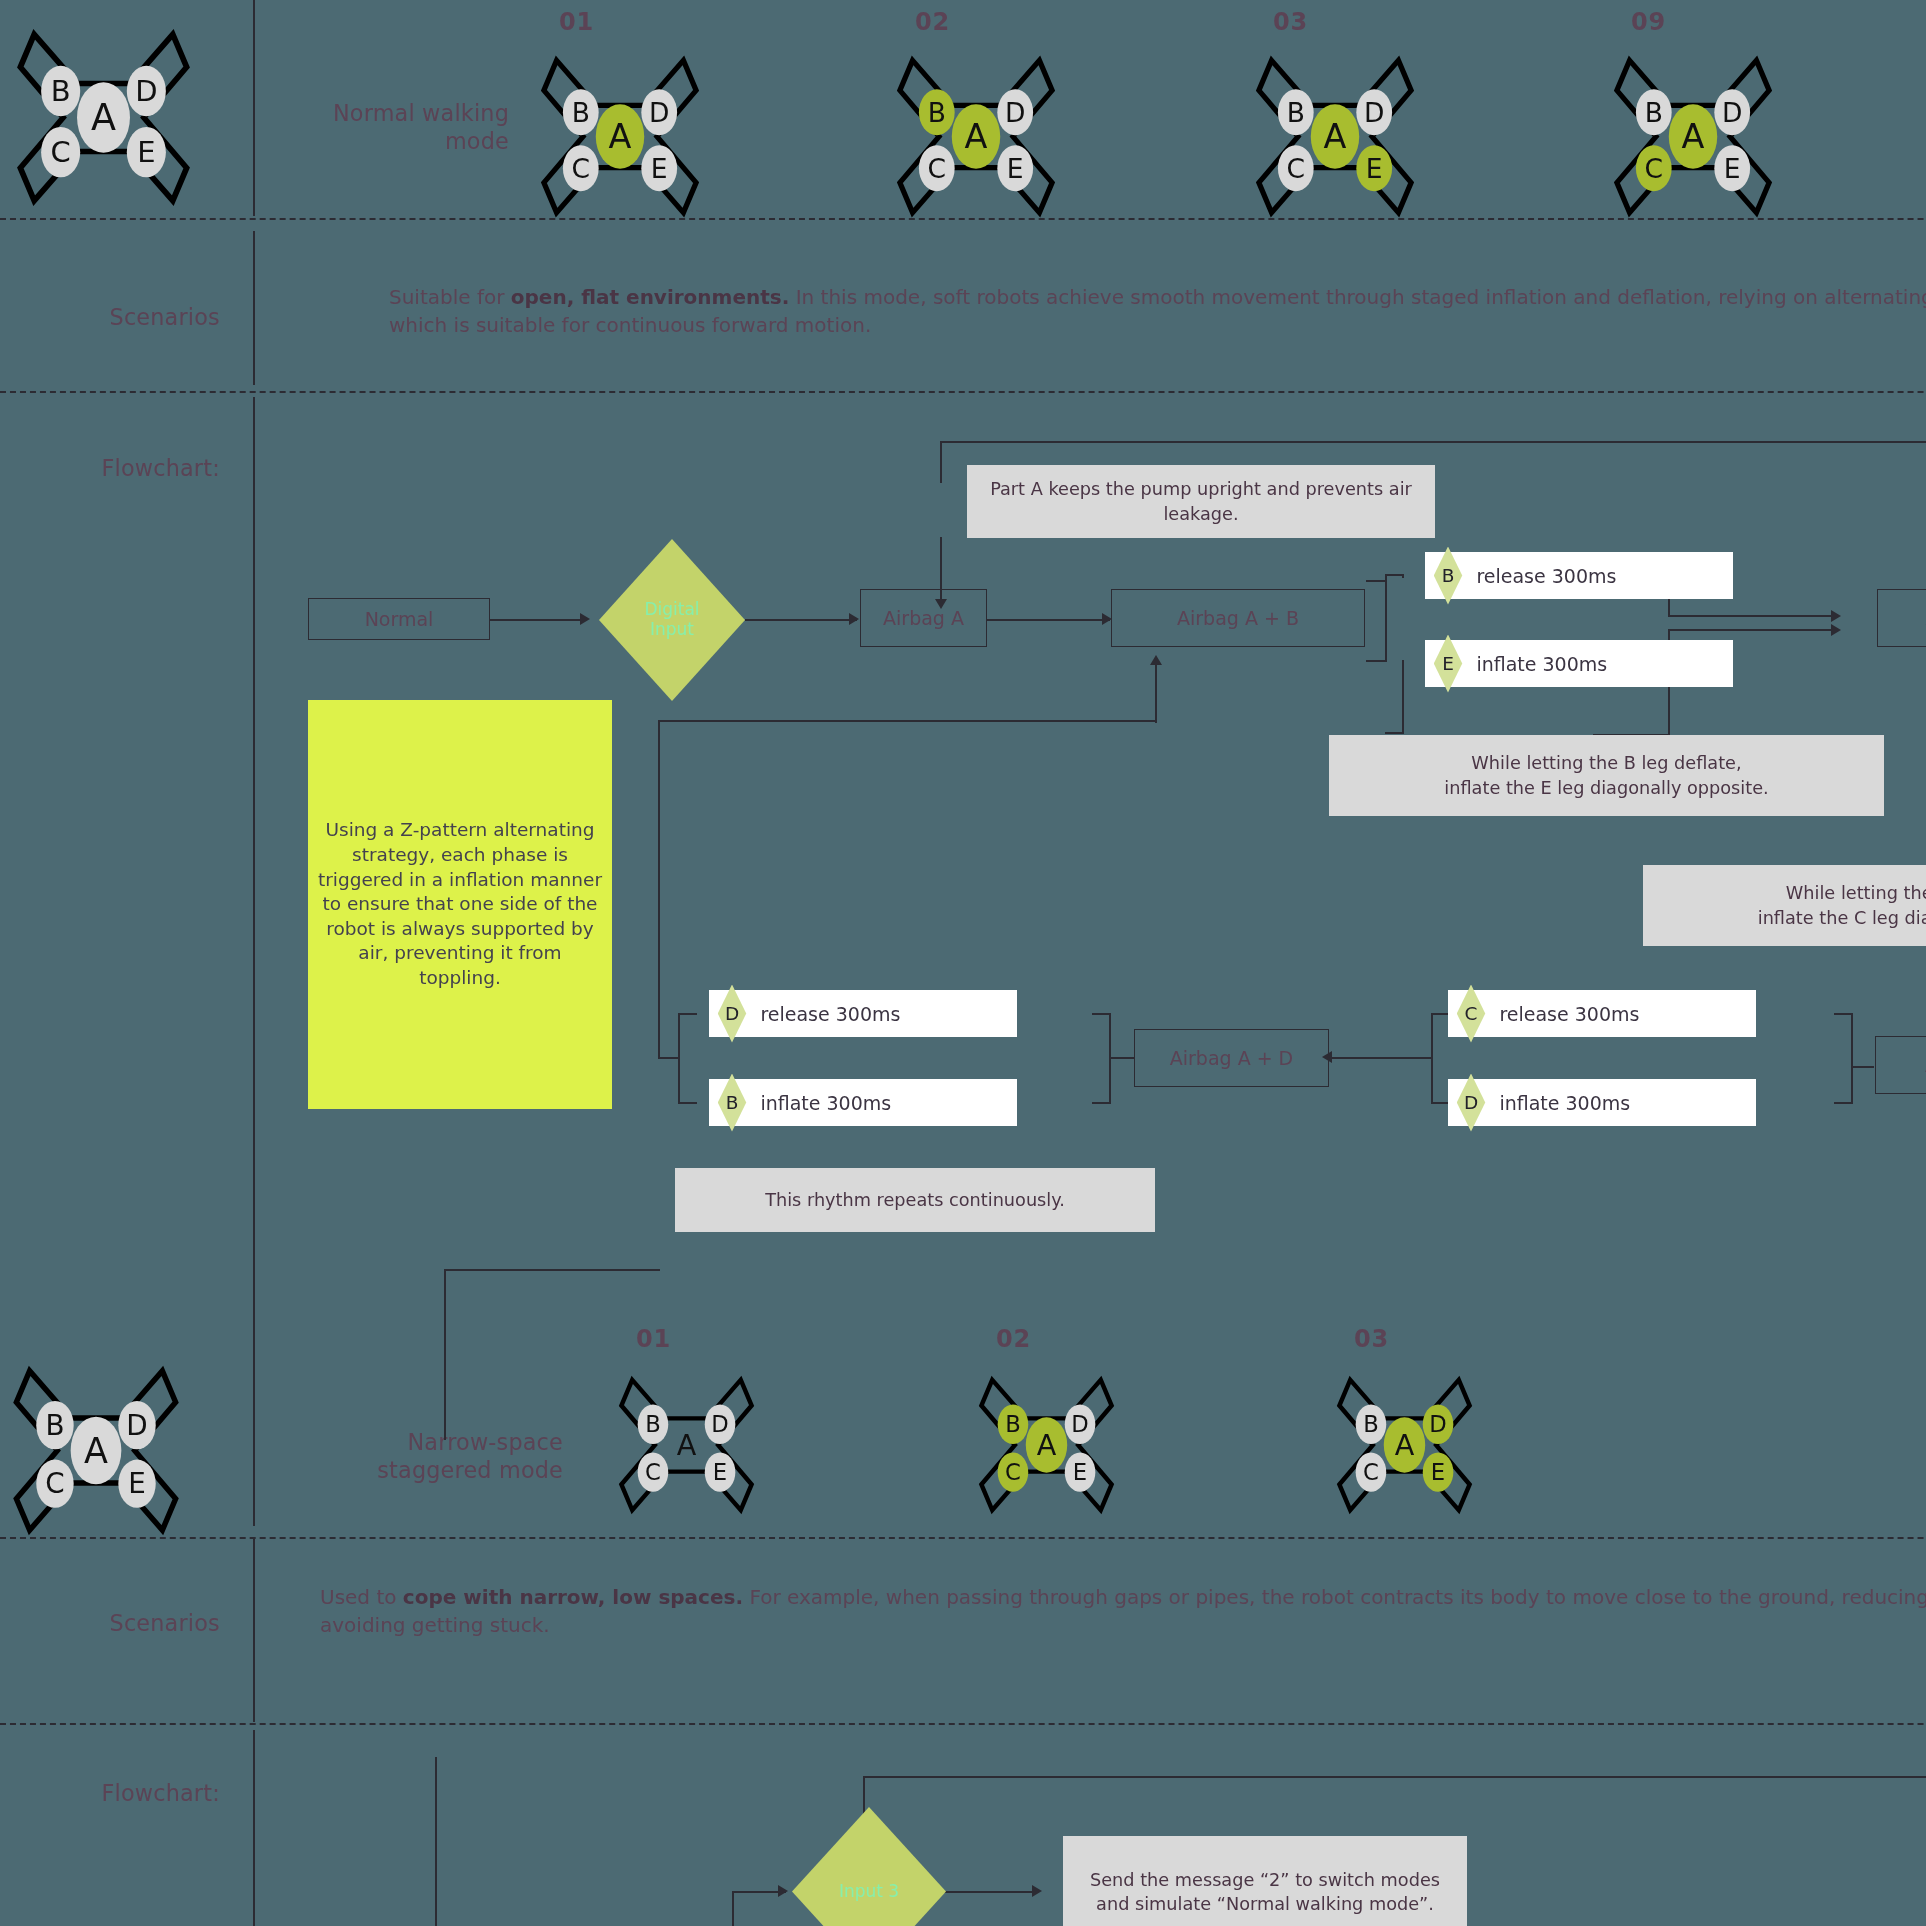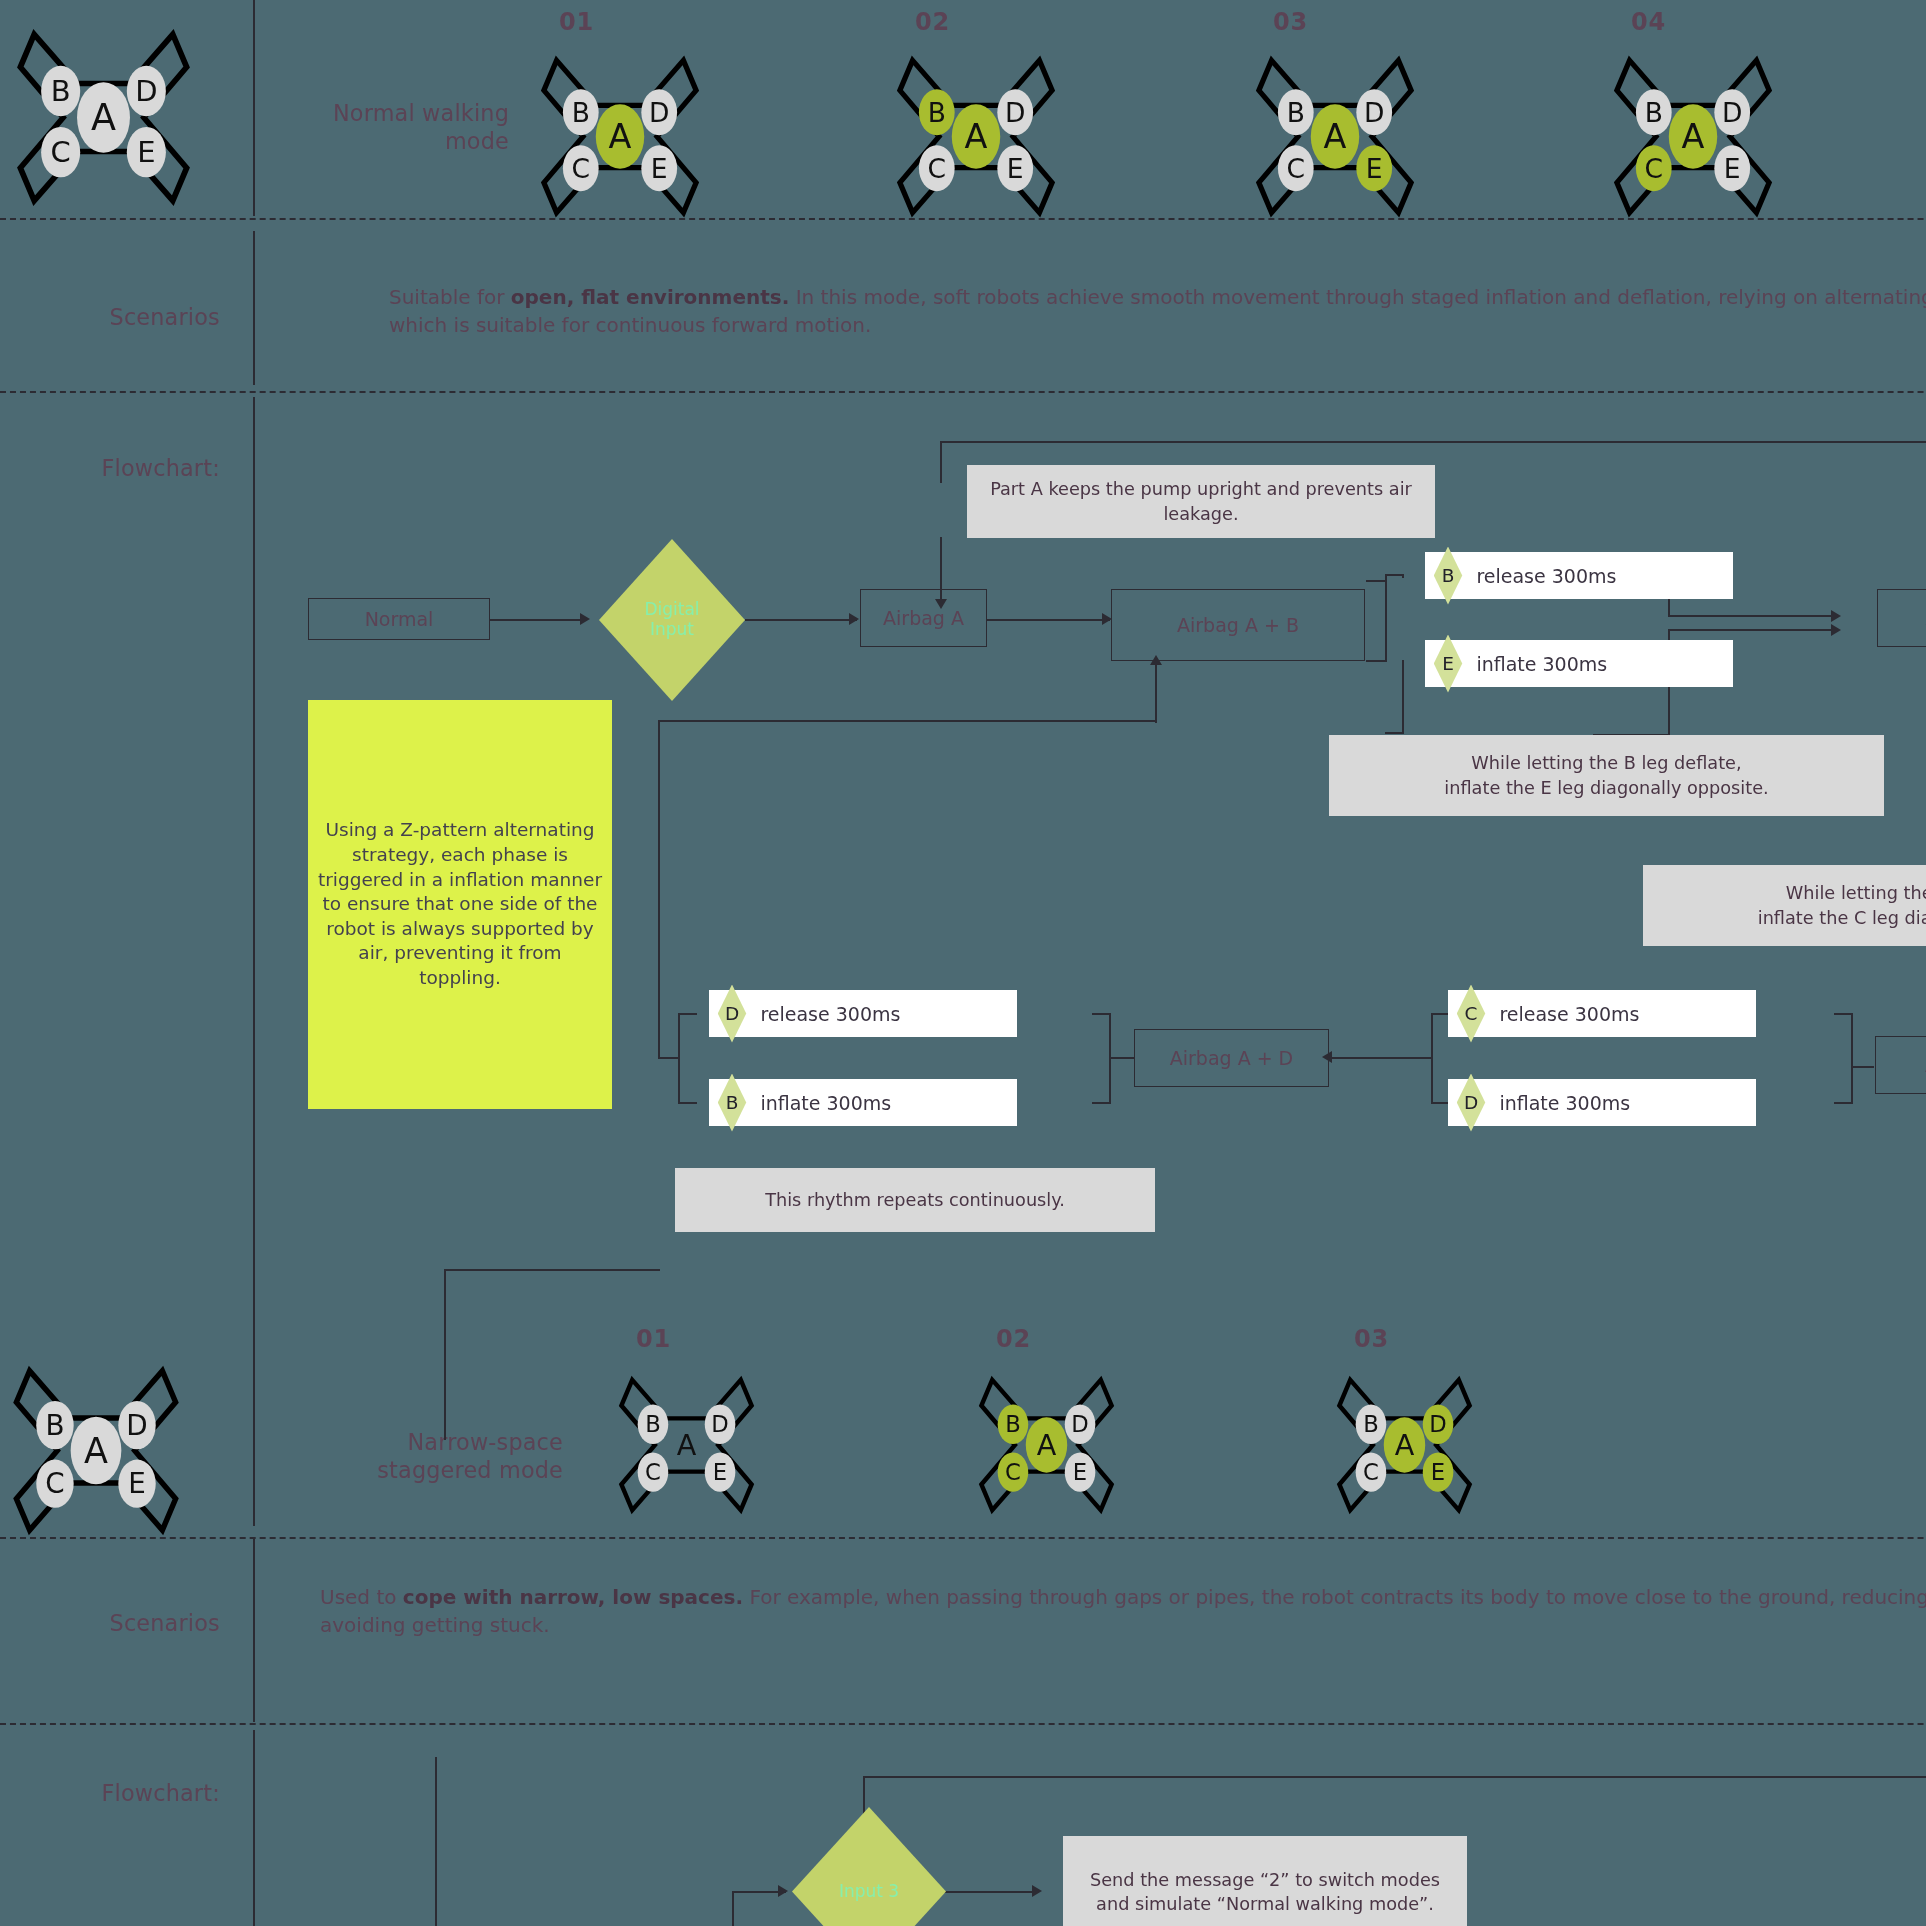--- a/index.html
+++ b/index.html
@@ -278,21 +278,21 @@
     <text x="218" y="205" font-family="DejaVu Sans" font-size="46" fill="#111" text-anchor="middle" dominant-baseline="central">E</text>
     <text x="150" y="150" font-family="DejaVu Sans" font-size="58" fill="#111" text-anchor="middle" dominant-baseline="central">A</text>
   </svg>
     </div>
   </div>
 
 <div id="stepnums">
     <div class="abs stepnum" style="left: 559px; top: 7.7px;">01</div>
     <div class="abs stepnum" style="left: 915px; top: 7.7px;">02</div>
     <div class="abs stepnum" style="left: 1273px; top: 7.7px;">03</div>
-    <div class="abs stepnum" style="left: 1631px; top: 7.7px;">04</div>
+    <div class="abs stepnum" style="left: 1631px; top: 7.7px;">09</div>
     <div class="abs stepnum" style="left: 636px; top: 1325px;">01</div>
     <div class="abs stepnum" style="left: 996px; top: 1325px;">02</div>
     <div class="abs stepnum" style="left: 1354px; top: 1325px;">03</div>
   </div>
 
 <div class="abs scen" style="left:389px;top:283px;width:1753px;">
   <span>Suitable for </span><b>open, flat environments.</b><span> In this mode, soft robots achieve smooth movement through staged inflation and deflation, relying on alternating Z-shaped support, which is suitable for continuous forward motion.</span>
 </div>
 
 <div class="abs scen" style="left:320px;top:1583px;width:1838px;">
@@ -363,21 +363,21 @@
 <div class="abs node" style="left:308px;top:598px;width:182px;height:42px;">Normal</div>
 
 <div class="diamond" style="left:599px;top:539px;width:146px;height:162px;">
   <div class="dshape"></div>
   <div class="dtext" style="white-space:pre-line;">Digital
 Input</div>
 </div>
 
 <div class="abs node" style="left:860px;top:589px;width:127px;height:58px;">Airbag A</div>
 
-<div class="abs node" style="left:1111px;top:589px;width:254px;height:72px;">Airbag A + B</div>
+<div class="abs node" style="left:1111px;top:589px;width:254px;height:58px;">Airbag A + B</div>
 
 <div class="abs node" style="left:1877px;top:589px;width:218px;height:58px;">Airbag A + E</div>
 
 <div class="abs node" style="left:1875px;top:1036px;width:222px;height:58px;">Airbag A + C</div>
 
 <div class="abs node" style="left:1134px;top:1029px;width:195px;height:58px;">Airbag A + D</div>
 
 <div class="action" style="left:1425px;top:552px;width:308px;height:47px;">
   <div class="badge" style="width:46px;height:47px;">
     <span>B</span>

